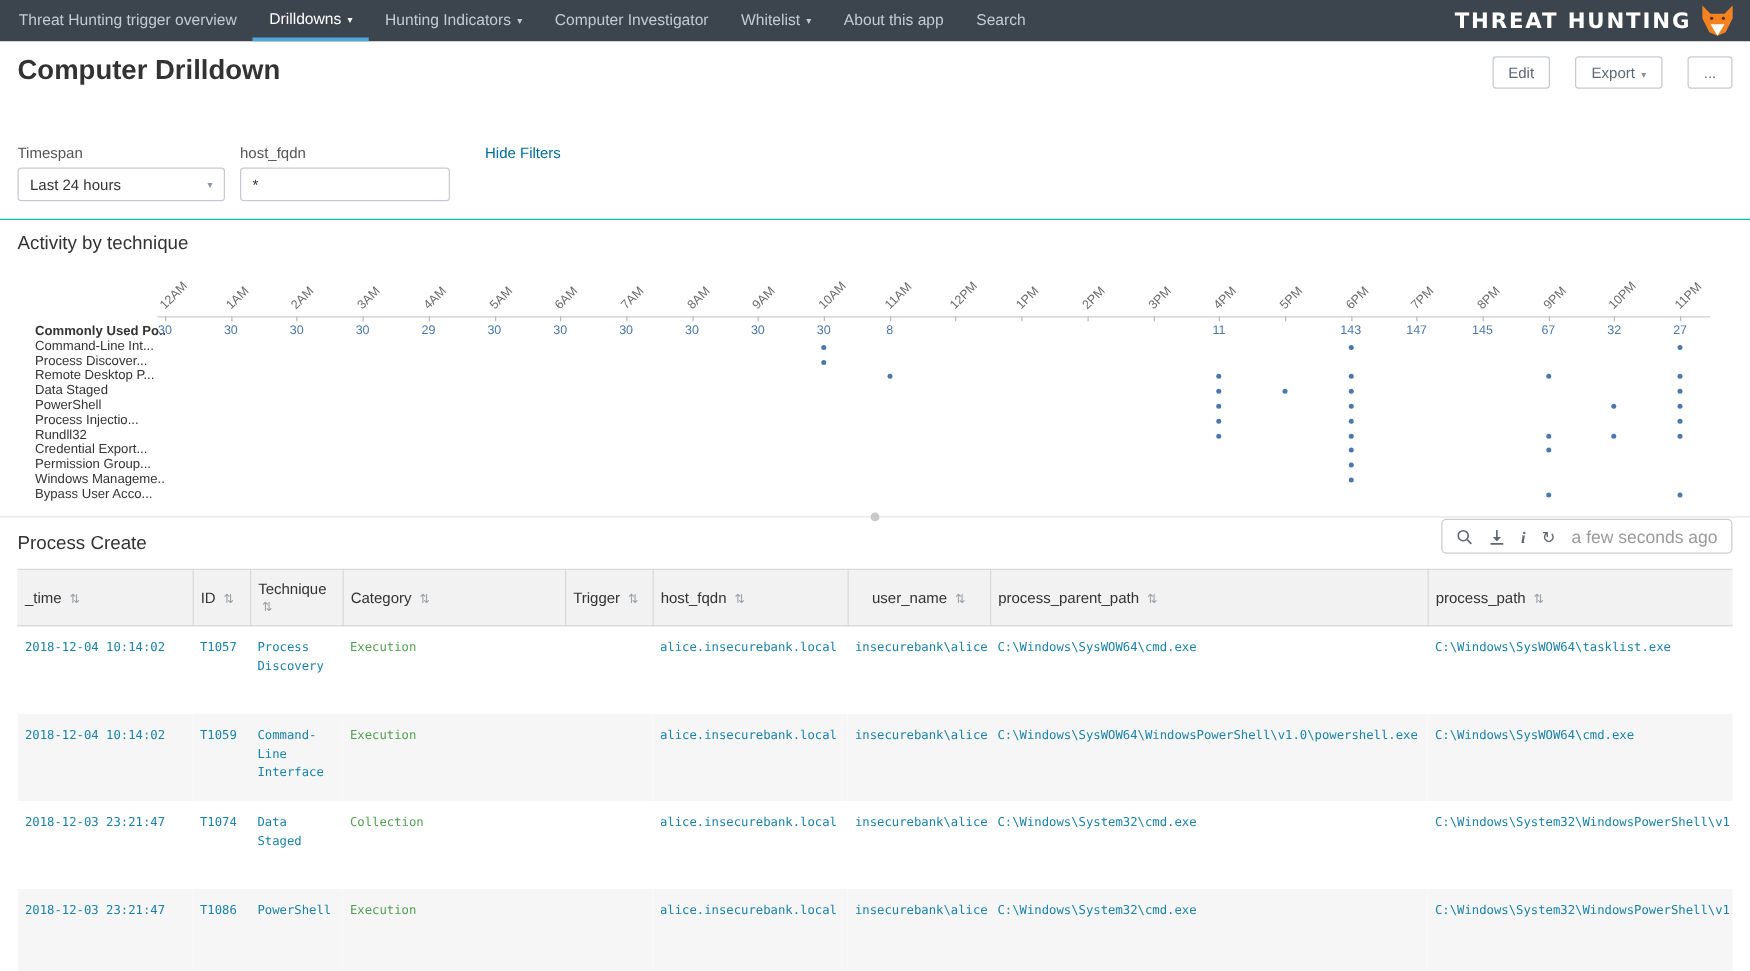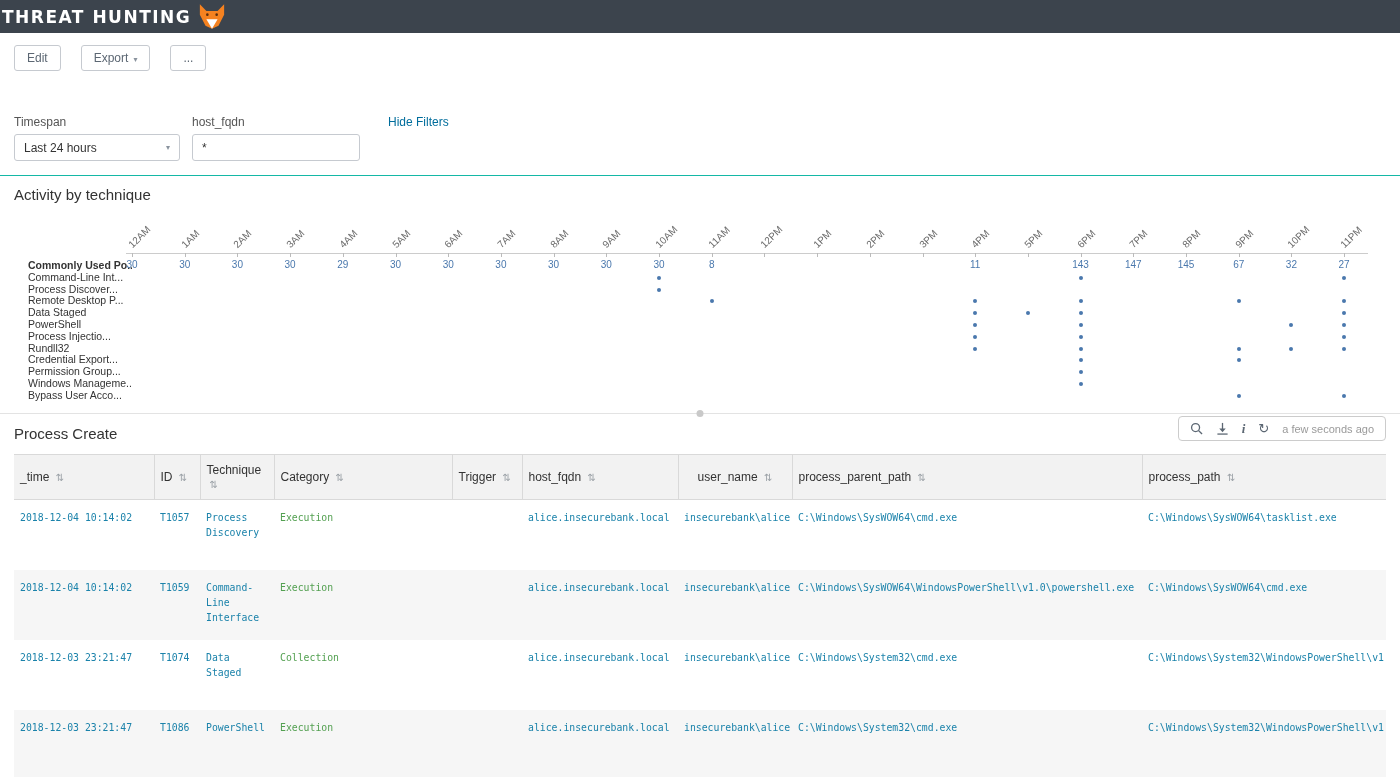--- a/index.html
+++ b/index.html
@@ -69,53 +69,63 @@
 
   
   .table-panel{padding:0 14px;}
   .table-head-row{display:flex;justify-content:space-between;align-items:center;margin-top:4px;}
   .refresh-box{display:flex;align-items:center;gap:13px;border:1px solid #ccc;border-radius:4px;
                background:#fff;padding:5px 11px;margin-top:-10px;}
   .tool{color:#5c6773;font-size:13px;line-height:1;cursor:pointer;display:inline-flex;
         align-items:center;}
   .tool.info-glyph{font-family:"Liberation Serif",serif;font-style:italic;font-weight:bold;
                    font-size:13px;}
-  .refresh-text{font-size:11px;color:#9a9a9a;}
+  .refresh-text{font-size:14px;color:#9a9a9a;}
 
   table{border-collapse:collapse;width:100%;margin-top:12px;table-layout:fixed;}
   thead th{background:#f2f2f2;border-top:1px solid #d9d9d9;border-bottom:1px solid #d9d9d9;
            border-right:1px solid #d9d9d9;font-weight:normal;font-size:12px;color:#333;
            text-align:left;padding:8px 6px;vertical-align:middle;height:44px;cursor:pointer;}
   thead th:last-child{border-right:none;}
   .sort-icon{color:#9aa0a6;font-size:10px;margin-left:3px;font-family:"DejaVu Sans",sans-serif;}
   tbody td{font-family:"DejaVu Sans Mono","Liberation Mono",monospace;font-size:9.8px;
            line-height:1.55;color:var(--table-link);padding:10px 6px;vertical-align:top;
            height:70px;cursor:pointer;}
   tbody tr:nth-child(even){background:#f6f6f6;}
   th.col-0{width:140px;} th.col-1{width:46px;} th.col-2{width:74px;} th.col-3{width:178px;}
   th.col-4{width:70px;}  th.col-5{width:156px;} th.col-6{width:114px;text-align:center;} th.col-7{width:350px;}
   td.col-0,td.col-5,td.col-6,td.col-7,td.col-8{white-space:nowrap;overflow:hidden;}
   td.col-3{color:var(--green);}
 </style>
 </head>
 <body>
 
 <div class="topnav">
+  <div class="nav-items" id="nav-items">
+      <a class="nav-item">Threat Hunting trigger overview</a>
+      <a class="nav-item active">Drilldowns<span class="caret">▾</span></a>
+      <a class="nav-item">Hunting Indicators<span class="caret">▾</span></a>
+      <a class="nav-item">Computer Investigator</a>
+      <a class="nav-item">Whitelist<span class="caret">▾</span></a>
+      <a class="nav-item">About this app</a>
+      <a class="nav-item">Search</a>
+    </div>
   <div class="logo">
     <span class="logo-text">THREAT HUNTING</span>
     <svg width="28" height="27" viewBox="0 0 30 28">
       <polygon points="2,1 9,8 21,8 28,1 28,12 22,24 15,27 8,24 2,12" fill="#f58220"></polygon>
       <polygon points="15,27 9,17 21,17" fill="#ffffff"></polygon>
       <circle cx="10" cy="12" r="1.4" fill="#5a2d0c"></circle>
       <circle cx="20" cy="12" r="1.4" fill="#5a2d0c"></circle>
     </svg>
   </div>
 </div>
 
 <div class="page-header">
+  <h1 class="page-title">Computer Drilldown</h1>
   <div class="header-actions">
     <button class="btn"><span>Edit</span></button>
     <button class="btn"><span>Export</span><span class="caret">▾</span></button>
     <button class="btn"><span>...</span></button>
   </div>
 </div>
 
 <div class="filters">
   <div class="filter">
     <span class="filter-label">Timespan</span>

